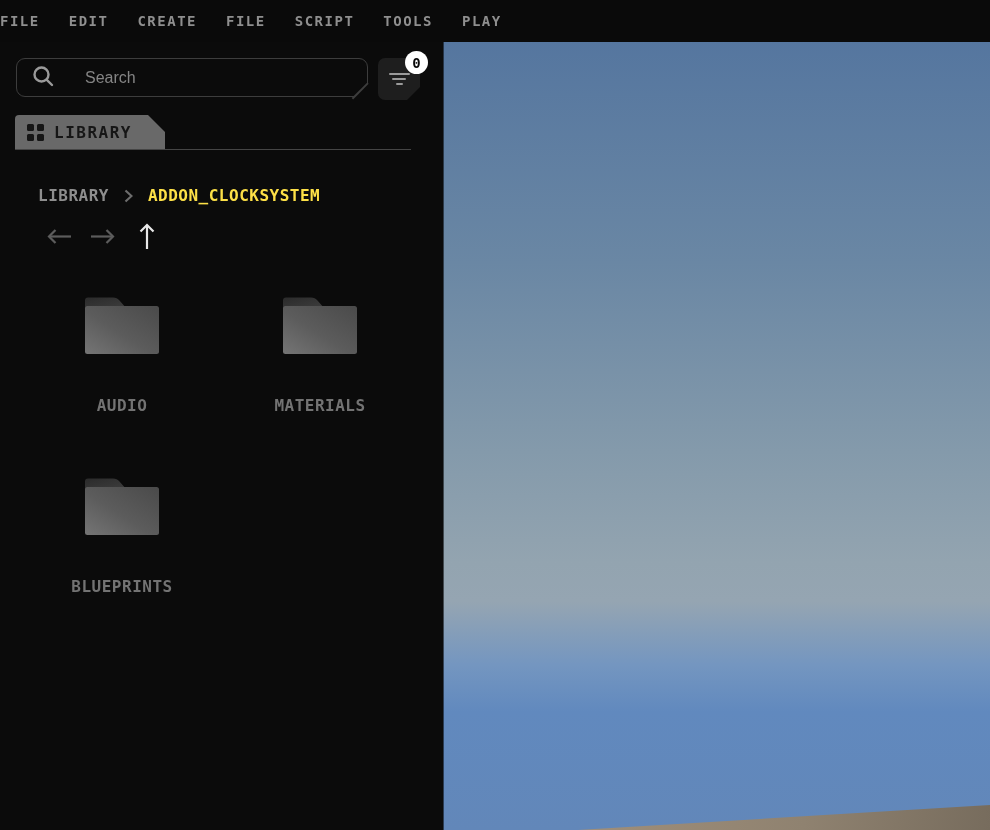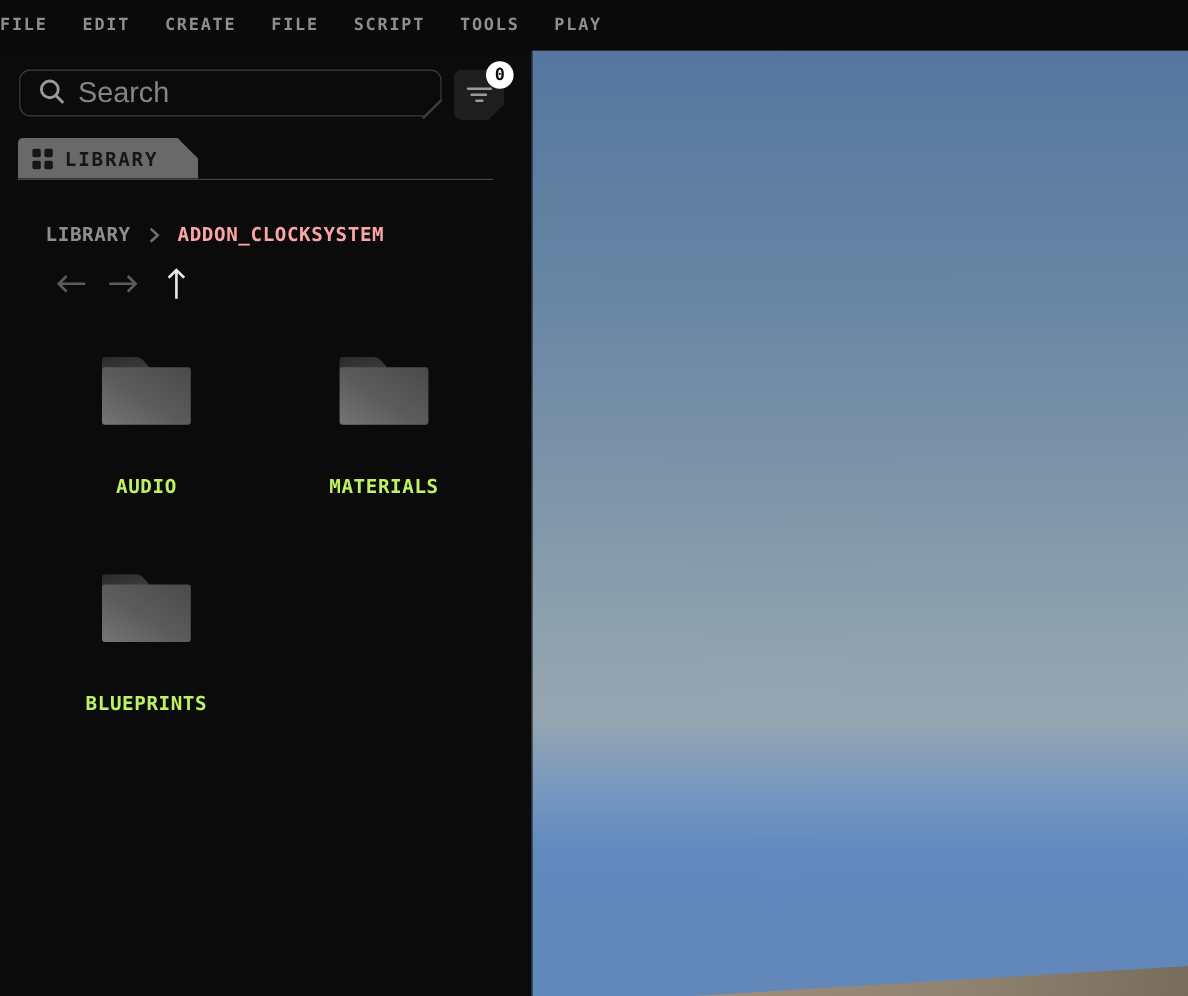--- a/index.html
+++ b/index.html
@@ -34,22 +34,23 @@
     width:15px; height:15px; background:#0b0b0b;
   }
   .search-box::before { 
     content:""; position:absolute; right:-4px; bottom:5px;
     width:22px; height:1.5px; background:#3d3d3d;
     transform:rotate(-45deg); z-index:2;
   }
   .search-icon { margin:0 10px 0 14px; flex:0 0 auto; }
   .search-input {
     flex:1; background:transparent; border:none; outline:none;
-    font-family:"Liberation Sans", sans-serif; font-size:24px; color:#cfcfcf;
+    font-family:"Liberation Sans", sans-serif; font-size:16px; color:#cfcfcf;
     min-width:0;
+    margin-left:20px;
   }
   .search-input::placeholder { color:#858585; opacity:1; }
 
   
   .filter-btn {
     position:absolute; left:378px; top:16px; width:42px; height:42px;
     background:#1e1e1e; border:none; border-radius:7px; cursor:pointer;
     clip-path:polygon(0 0, 100% 0, 100% calc(100% - 13px), calc(100% - 13px) 100%, 0 100%);
     display:flex; align-items:center; justify-content:center;
   }
@@ -78,37 +79,37 @@
   .tab-label { color:#161616; font-size:16px; font-weight:bold; letter-spacing:1.5px; }
   .tab-underline {
     position:absolute; left:15px; top:107px; width:396px; height:1px; background:#454545;
   }
 
   
   .breadcrumb {
     position:absolute; left:38px; top:144px; display:flex; align-items:center; gap:15px;
   }
   .crumb { color:#8e8e8e; font-size:16px; font-weight:bold; letter-spacing:0.5px; cursor:pointer; }
-  .crumb-current { color:#fca5a5; }
+  .crumb-current { color:#fde047; }
 
   
   .nav-row {
     position:absolute; left:46px; top:178px; height:32px;
     display:flex; align-items:center; gap:16px;
   }
   .nav-btn { background:none; border:none; padding:0; cursor:pointer; display:flex; align-items:center; }
 
   
   .folder-grid {
     position:absolute; left:23px; top:253px;
     display:grid; grid-template-columns:198px 198px; row-gap:61px;
   }
   .folder-cell { display:flex; flex-direction:column; align-items:center; cursor:pointer; }
   .folder-label {
-    margin-top:40px; color:#bef264; font-size:16px; letter-spacing:0.5px;
+    margin-top:40px; color:#737373; font-size:16px; letter-spacing:0.5px;
     font-weight:bold; text-align:center; line-height:19px;
   }
 
   
   .viewport {
     position:absolute; left:443px; top:42px; width:547px; height:788px;
     background:linear-gradient(180deg,
       #55769f 0%, #6a87a4 28%, #849aab 52%, #93a4b0 66%,
       #95a5b2 71%, #7496c0 79%, #6189be 85%, #6287b9 100%);
     border-left:1px solid rgba(0,0,0,0.55);

